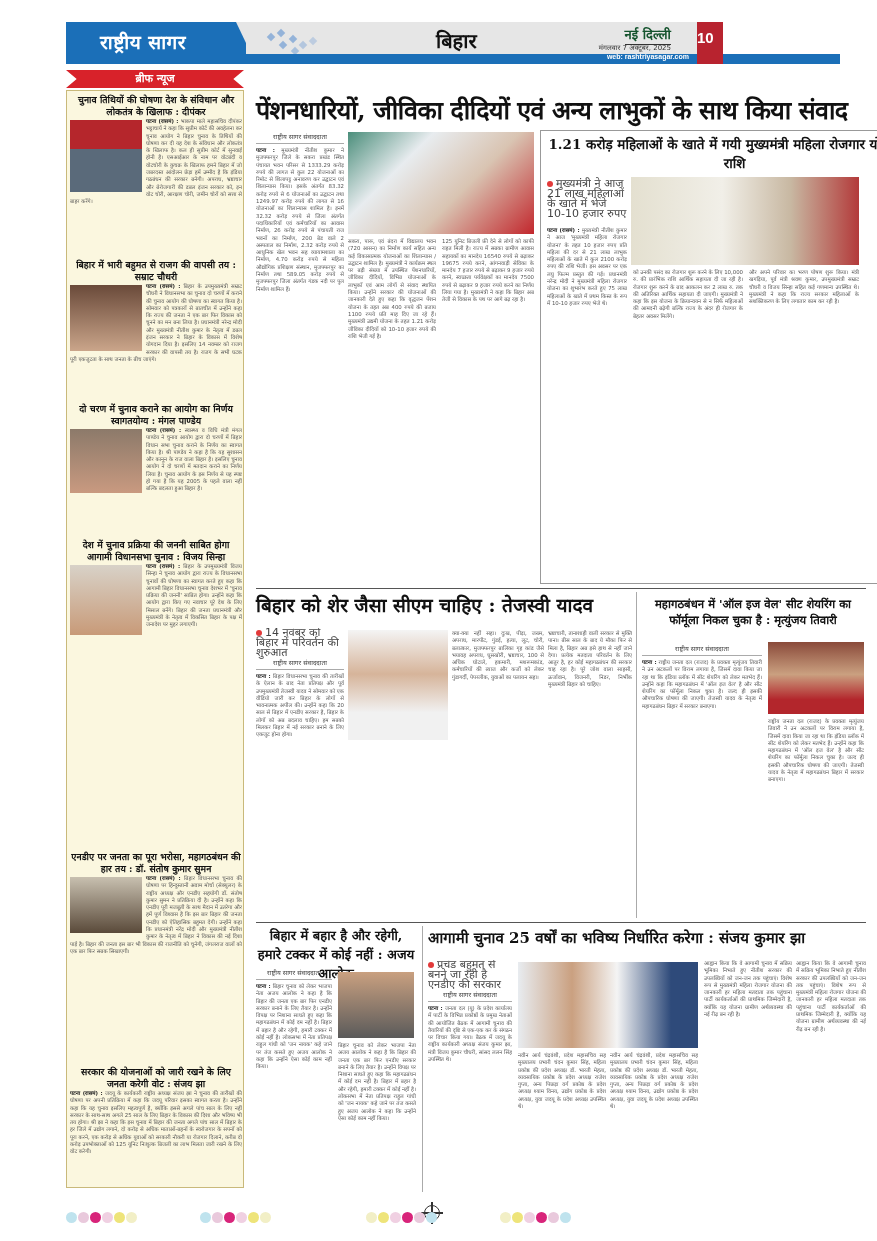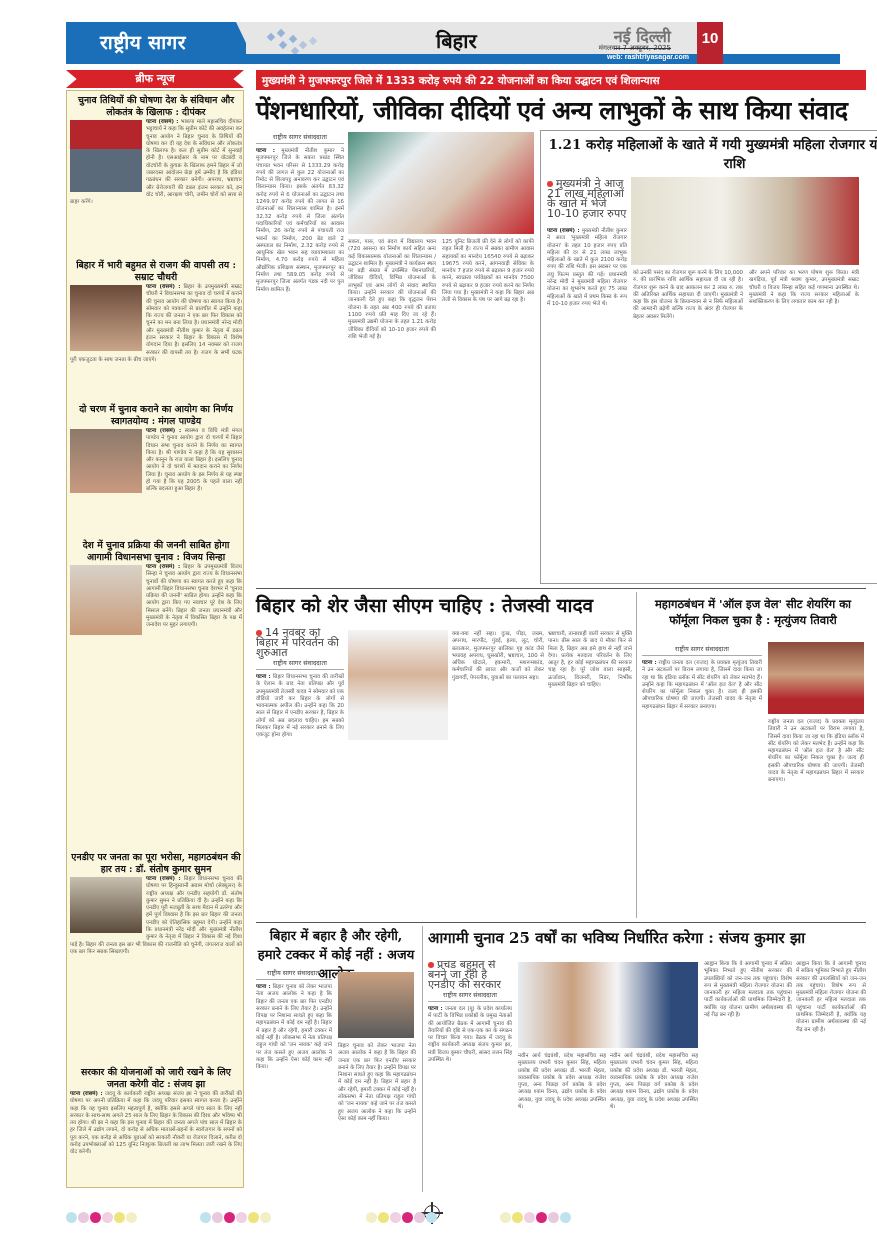--- a/index.html
+++ b/index.html
@@ -11,25 +11,25 @@
   
   .mast { position: absolute; left: 0; top: 0; width: 657px; height: 42px; background: #e6e6e6; }
   .brand { position: absolute; left: 0; top: 0; width: 180px; height: 42px; background: #1b6fb8;
            clip-path: polygon(0 0, 170px 0, 190px 42px, 0 42px); }
   .brand-text { position: absolute; left: 34px; top: 7px; color: #fff; font-size: 19px; font-weight: bold;
                 font-family: "DejaVu Serif", serif; letter-spacing: 0.5px; }
   .dots { position: absolute; left: 200px; top: 6px; width: 60px; height: 28px; }
   .dots span { position: absolute; width: 6px; height: 6px; background: #7fa6d6; transform: rotate(45deg); opacity: 0.8; }
   .section-title { position: absolute; left: 370px; top: 5px; font-size: 20px; font-weight: bold; color: #111;
                    font-family: "DejaVu Serif", serif; }
-  .city { position: absolute; right: 52px; top: 3px; font-size: 16px; font-weight: bold; color: #737373;
+  .city { position: absolute; right: 52px; top: 3px; font-size: 13px; font-weight: bold; color: #14532d;
           font-family: "DejaVu Serif", serif; border-bottom: 1px solid #333; padding-bottom: 1px; }
   .date { position: absolute; right: 52px; top: 21px; font-size: 7px; color: #333; }
   .page-no { position: absolute; right: 0; top: 0; width: 26px; height: 42px; background: #b8232f; color: #fff;
-             font-weight: bold; font-size: 15px; text-align: center; line-height: 32px; font-family: "Liberation Sans", sans-serif; margin-left: 16px; }
+             font-weight: bold; font-size: 15px; line-height: 32px; font-family: "Liberation Sans", sans-serif; margin-left: 16px; }
   .webbar { position: absolute; left: 0; top: 32px; width: 774px; height: 10px; background: #1b6fb8; }
   .web { position: absolute; right: 34px; top: 31px; color: #fff; font-size: 7px; font-weight: bold; font-family: "Liberation Sans", sans-serif; }
 
   
   .lcol { position: absolute; left: 0; top: 48px; width: 178px; height: 1118px; }
   .brief { position: absolute; left: 0; top: 0; width: 178px; height: 18px; background: #d8222a; color: #fff; text-align: center;
            font-size: 11px; font-weight: bold; line-height: 18px;
            clip-path: polygon(0 0, 100% 0, 94% 50%, 100% 100%, 0 100%, 6% 50%); }
   .lbox { position: absolute; left: 0; top: 20px; width: 178px; height: 1098px; background: #fbf7df; border: 1px solid #c9b97a; }
   .story { position: absolute; left: 3px; width: 172px; }
@@ -146,21 +146,20 @@
       <div class="story" style="top:975px;height:118px;overflow:hidden">
         <h3>सरकार की योजनाओं को जारी रखने के लिए जनता करेगी वोट : संजय झा</h3>
         <div class="body">
           <span class="lead">पटना (रासमं) :</span>
           <span>जदयू के कार्यकारी राष्ट्रीय अध्यक्ष संजय झा ने चुनाव की तारीखों की घोषणा पर अपनी प्रतिक्रिया में कहा कि जदयू परिवार इसका स्वागत करता है। उन्होंने कहा कि यह चुनाव इसलिए महत्वपूर्ण है, क्योंकि इससे अगले पांच साल के लिए नहीं सरकार के साथ-साथ अगले 25 साल के लिए बिहार के विकास की दिशा और भविष्य भी तय होगा। श्री झा ने कहा कि इस चुनाव में बिहार की जनता अगले पांच साल में बिहार के हर जिले में उद्योग लगाने, दो करोड़ से अधिक माताओं-बहनों के स्वरोजगार के सपनों को पूरा करने, एक करोड़ से अधिक युवाओं को सरकारी नौकरी या रोजगार दिलाने, करीब दो करोड़ उपभोक्ताओं को 125 यूनिट निःशुल्क बिजली का लाभ मिलता जारी रखने के लिए वोट करेगी।</span>
         </div>
       </div>
     </div>
   </div>
 
-  <div class="kicker">मुख्यमंत्री ने मुजफ्फरपुर जिले में 1333 करोड़ रुपये की 22 योजनाओं का किया उद्घाटन एवं शिलान्यास</div>
   <div class="headline-main">पेंशनधारियों, जीविका दीदियों एवं अन्य लाभुकों के साथ किया संवाद</div>
 
   <div class="col" style="left:190px;top:110px;width:88px;height:452px;overflow:hidden">
     <div class="byline">राष्ट्रीय सागर संवाददाता</div>
     <div class="txt"><b>पटना :</b> <span>मुख्यमंत्री नीतीश कुमार ने मुजफ्फरपुर जिले के सकरा प्रखंड स्थित पंचायत भवन परिसर से 1333.29 करोड़ रुपये की लागत से कुल 22 योजनाओं का रिमोट से शिलापट्ट अनावरण कर उद्घाटन एवं शिलान्यास किया। इसके अंतर्गत 83.32 करोड़ रुपये से 6 योजनाओं का उद्घाटन तथा 1249.97 करोड़ रुपये की लागत से 16 योजनाओं का शिलान्यास शामिल है। इनमें 32.32 करोड़ रुपये से जिला अंतर्गत पदाधिकारियों एवं कर्मचारियों का आवास निर्माण, 26 करोड़ रुपये से पंचायती राज भवनों का निर्माण, 200 बेड वाले 2 अस्पताल का निर्माण, 2.32 करोड़ रुपये से आधुनिक खेल भवन सह व्यायामशाला का निर्माण, 4.70 करोड़ रुपये से महिला औद्योगिक प्रशिक्षण संस्थान, मुजफ्फरपुर का निर्माण तथा 589.05 करोड़ रुपये से मुजफ्फरपुर जिला अंतर्गत गंडक नदी पर पुल निर्माण शामिल हैं।</span></div>
   </div>
   <div class="photo" style="left:282px;top:110px;width:186px;height:102px;background:linear-gradient(135deg,#4b8e7b 0%, #e8ecef 30%, #d9c4b2 60%, #c2272d 100%)"></div>
   <div class="col" style="left:282px;top:216px;width:88px;height:346px;overflow:hidden">
     <div class="txt">सकरा, पारू, एवं बंदरा में विद्यालय भवन (720 आसन) का निर्माण कार्य सहित अन्य कई विकासात्मक योजनाओं का शिलान्यास / उद्घाटन शामिल है। मुख्यमंत्री ने कार्यक्रम स्थल पर बड़ी संख्या में उपस्थित पेंशनधारियों, जीविका दीदियों, विभिन्न योजनाओं के लाभुकों एवं आम लोगों से संवाद स्थापित किया। उन्होंने सरकार की योजनाओं की जानकारी देते हुए कहा कि वृद्धजन पेंशन योजना के तहत अब 400 रुपये की बजाय 1100 रुपये प्रति माह दिए जा रहे हैं। मुख्यमंत्री उद्यमी योजना के तहत 1.21 करोड़ जीविका दीदियों को 10-10 हजार रुपये की राशि भेजी गई है।</div>
   </div>

